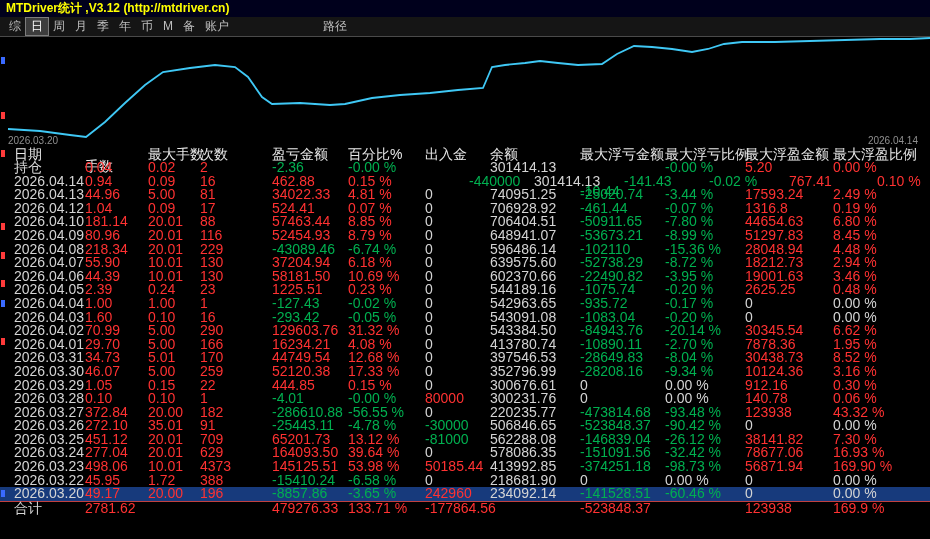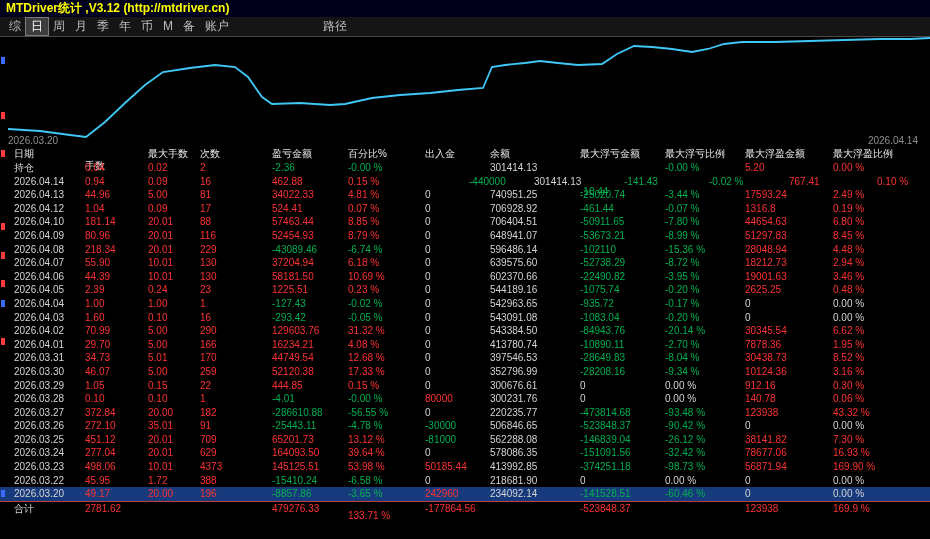--- a/index.html
+++ b/index.html
@@ -17,21 +17,21 @@
     display:flex;align-items:center;font-size:12px;color:#bfbfbf;padding-left:4px;
   }
   .mi{padding:0 5px;height:17px;line-height:17px;cursor:default;}
   .mi.active{background:#3d3d3d;color:#ffffff;outline:1px solid #7d7d7d;}
   .menu-path{margin-left:84px;padding:0 5px;}
   .chart{position:relative;height:110px;background:#000;}
   .chart svg{position:absolute;left:0;top:0;}
   .axis-label{position:absolute;bottom:1px;font-size:10px;color:#8f8f8f;}
   .axis-label.start{left:8px;}
   .axis-label.end{right:12px;}
-  .table{font-size:10px;}
+  .table{font-size:14px;}
   .trow{display:flex;height:13.6px;line-height:13.7px;white-space:nowrap;padding-left:14px;}
   .trow.header{height:14px;line-height:14px;color:#e8e8e8;}
   .trow.selected{background:#173a7c;}
   .trow.total{border-top:1px solid #c04040;height:14px;line-height:13.5px;}
   .tcell{flex:none;overflow:visible;}
   .c-w{color:#d4d4d4;}
   .c-r{color:#ff3232;}
   .c-g{color:#00b050;}
   .edge{position:absolute;left:0;top:0;width:7px;height:539px;pointer-events:none;}
   .edge-mark{position:absolute;left:1px;width:4px;height:7px;}
@@ -433,21 +433,21 @@
         <span class="tcell c-w" style="width: 88px;">0</span>
         <span class="tcell c-w" style="width: 97px;">0.00 %</span>
       </div>
     </div>
   <div class="trow total">
       <span class="tcell c-w" style="width: 71px;">合计</span>
       <span class="tcell c-r" style="width: 63px;">2781.62</span>
       <span class="tcell c-w" style="width: 52px;"></span>
       <span class="tcell c-w" style="width: 72px;"></span>
       <span class="tcell c-r" style="width: 76px;">479276.33</span>
-      <span class="tcell c-r" style="width: 77px; margin-top: 7px;">133.71 %</span>
+      <span class="tcell c-r" style="width: 77px;">133.71 %</span>
       <span class="tcell c-r" style="width: 65px;">-177864.56</span>
       <span class="tcell c-w" style="width: 90px;"></span>
       <span class="tcell c-r" style="width: 85px;">-523848.37</span>
       <span class="tcell c-w" style="width: 80px;"></span>
       <span class="tcell c-r" style="width: 88px;">123938</span>
       <span class="tcell c-r" style="width: 97px;">169.9 %</span>
     </div>
 </div>
 
 <div class="edge">

